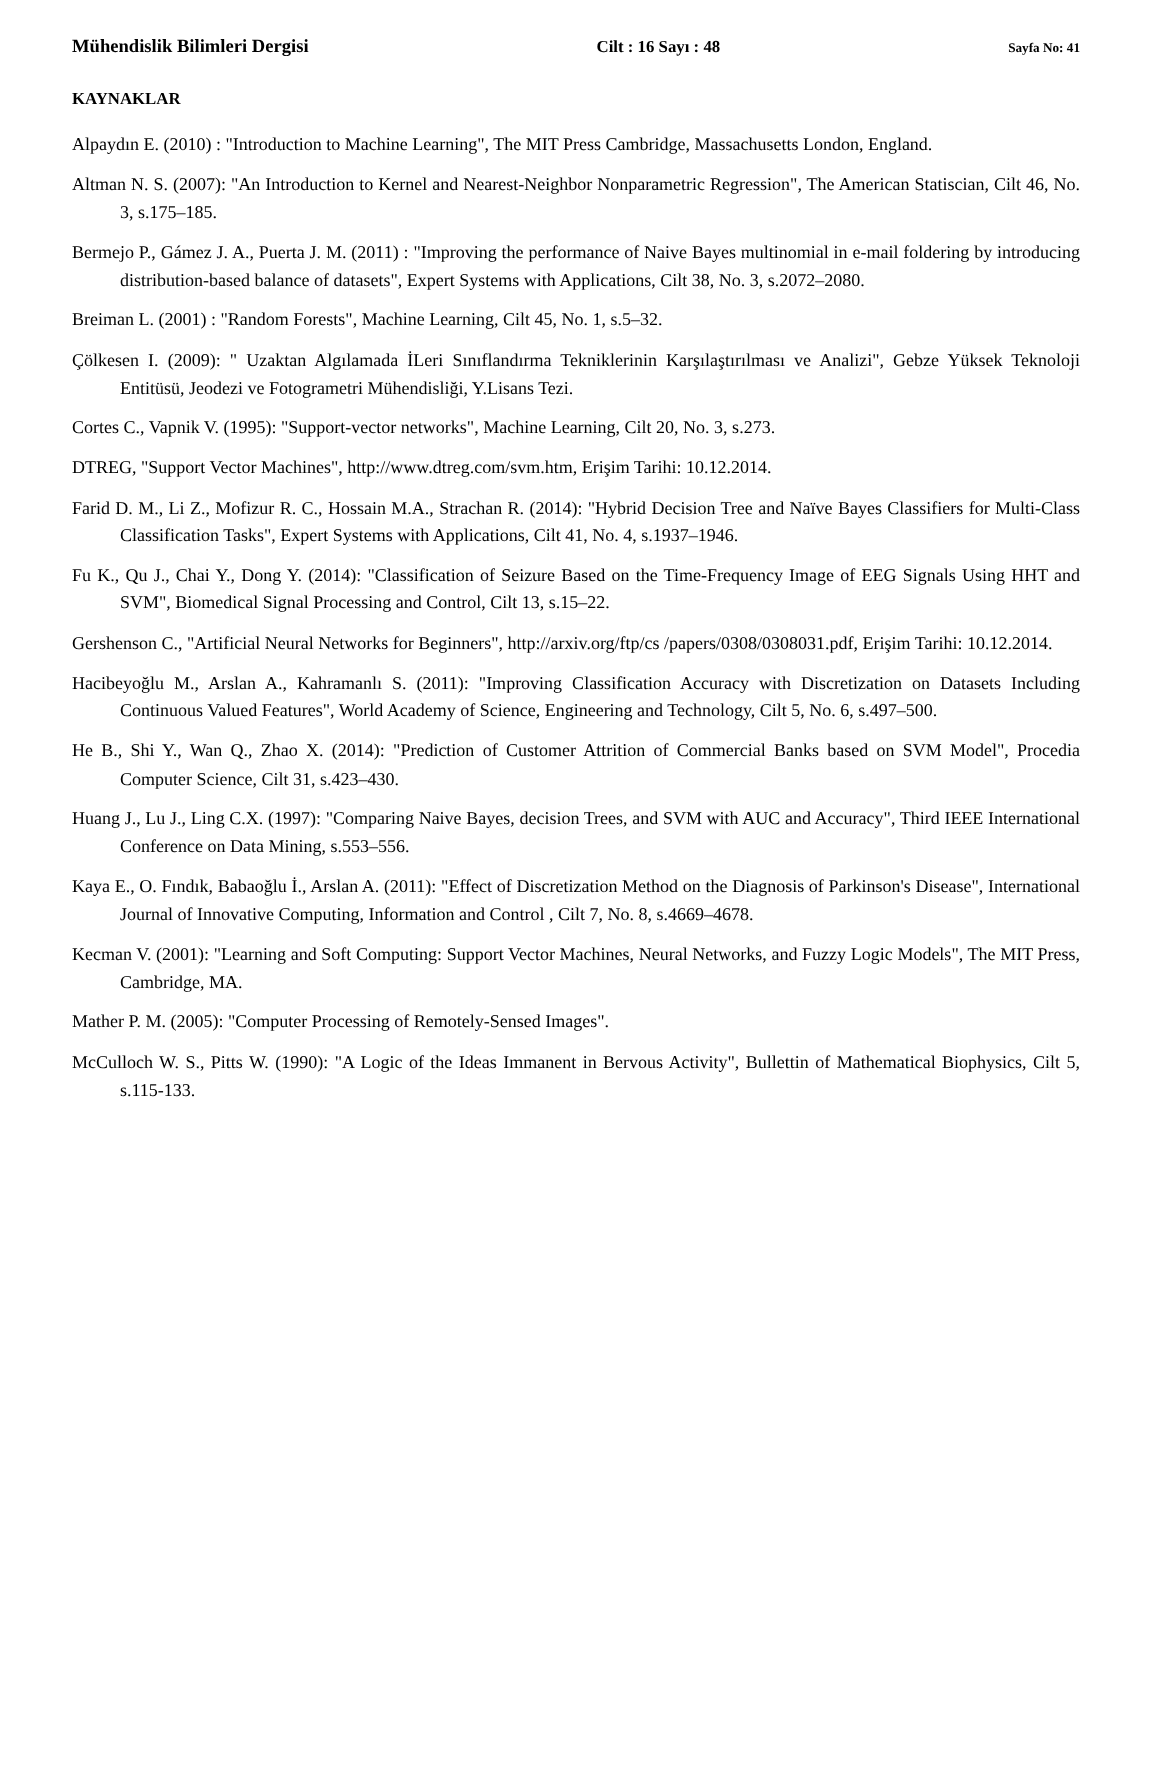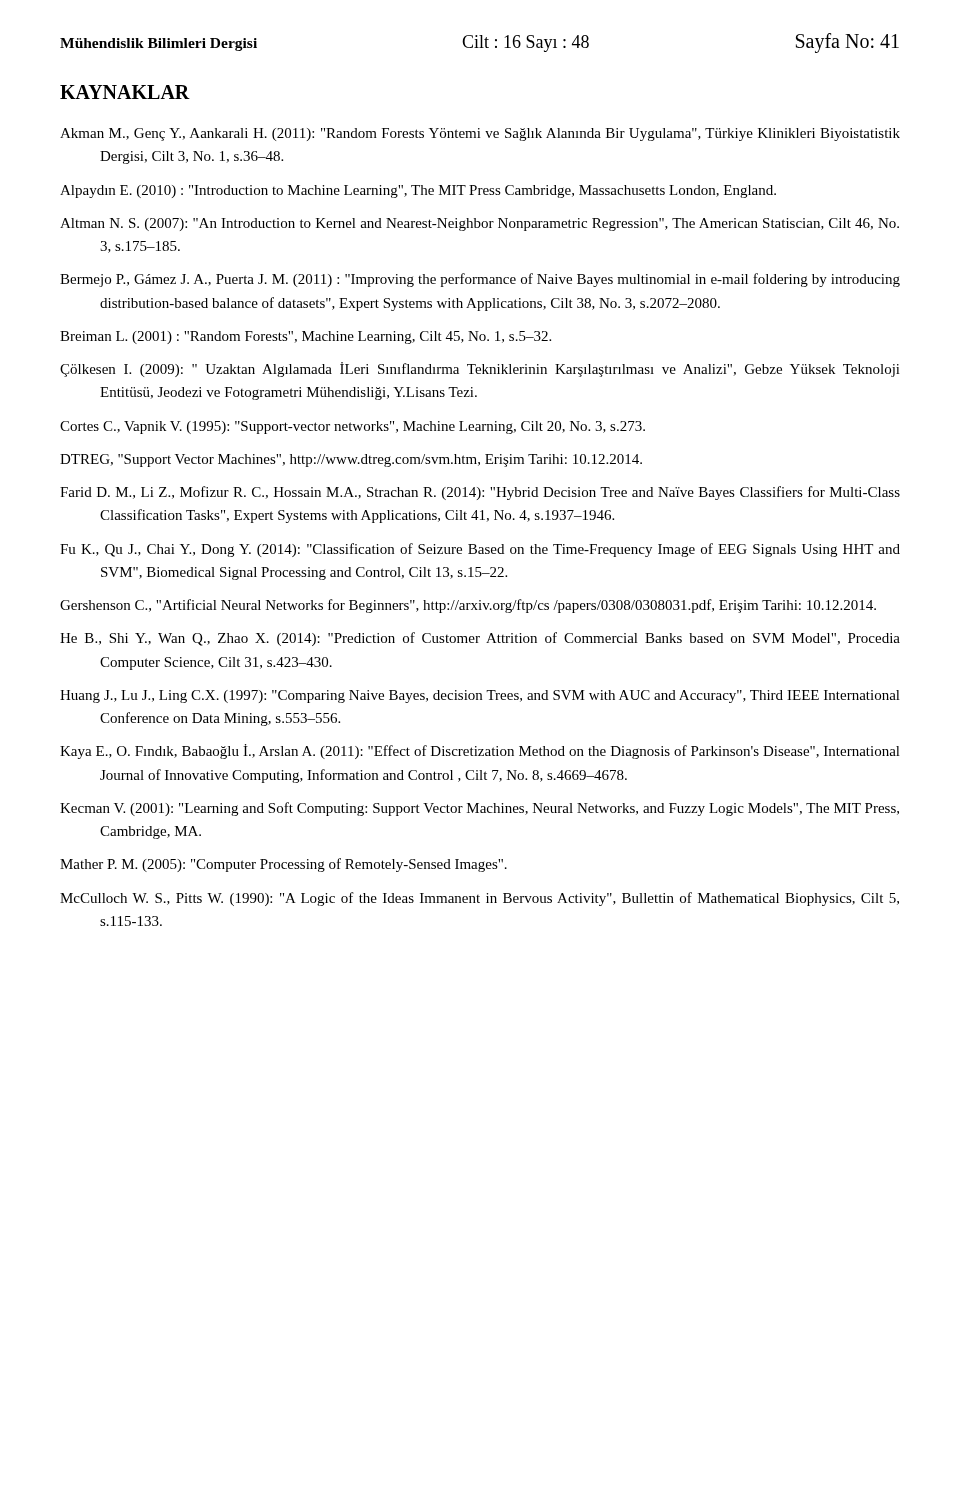--- a/index.html
+++ b/index.html
@@ -32,32 +32,32 @@
       margin-bottom: 28px;
       padding-bottom: 0;
     }
 
     .header-left {
       font-weight: bold;
       font-size: 15.5px;
     }
 
     .header-center {
-      font-weight: normal;
-      font-size: 18px;
+      font-weight: bold;
+      font-size: 14px;
     }
 
     .header-right {
-      font-weight: normal;
-      font-size: 20px;
+      font-weight: bold;
+      font-size: 11px;
     }
 
     .section-title {
       font-weight: bold;
-      font-size: 20px;
+      font-size: 14px;
       margin-bottom: 18px;
       text-align: left;
     }
 
     .references {
       line-height: 1.55;
     }
 
     .ref-entry {
       margin-bottom: 10px;
@@ -73,31 +73,31 @@
 <div class="page">
   <div class="header">
     <div class="header-left">Mühendislik Bilimleri Dergisi</div>
     <div class="header-center">Cilt : 16 Sayı : 48</div>
     <div class="header-right">Sayfa No: 41</div>
   </div>
 
   <div class="section-title">KAYNAKLAR</div>
 
   <div class="references">
-  <div class="ref-entry">Akman M., Genç Y., Aankarali H. (2011): "Random Forests Yöntemi ve Sağlık Alanında Bir Uygulama", Türkiye Klinikleri Biyoistatistik Dergisi, Cilt 3, No. 1, s.36–48.</div>
       <div class="ref-entry">Alpaydın E. (2010) : "Introduction to Machine Learning", The MIT Press Cambridge, Massachusetts London, England.</div>
       <div class="ref-entry">Altman N. S. (2007): "An Introduction to Kernel and Nearest-Neighbor Nonparametric Regression", The American Statiscian, Cilt 46, No. 3, s.175–185.</div>
       <div class="ref-entry">Bermejo P., Gámez J. A., Puerta J. M. (2011) : "Improving the performance of Naive Bayes multinomial in e-mail foldering by introducing distribution-based balance of datasets", Expert Systems with Applications, Cilt 38, No. 3, s.2072–2080.</div>
       <div class="ref-entry">Breiman L. (2001) : "Random Forests", Machine Learning, Cilt 45, No. 1, s.5–32.</div>
       <div class="ref-entry">Çölkesen I. (2009): " Uzaktan Algılamada İLeri Sınıflandırma Tekniklerinin Karşılaştırılması ve Analizi", Gebze Yüksek Teknoloji Entitüsü, Jeodezi ve Fotogrametri Mühendisliği, Y.Lisans Tezi.</div>
       <div class="ref-entry">Cortes C., Vapnik V. (1995): "Support-vector networks", Machine Learning, Cilt 20, No. 3, s.273.</div>
       <div class="ref-entry">DTREG, "Support Vector Machines", http://www.dtreg.com/svm.htm, Erişim Tarihi: 10.12.2014.</div>
       <div class="ref-entry">Farid D. M., Li Z., Mofizur R. C., Hossain M.A., Strachan R. (2014): "Hybrid Decision Tree and Naïve Bayes Classifiers for Multi-Class Classification Tasks", Expert Systems with Applications, Cilt 41, No. 4, s.1937–1946.</div>
       <div class="ref-entry">Fu K., Qu J., Chai Y., Dong Y. (2014): "Classification of Seizure Based on the Time-Frequency Image of EEG Signals Using HHT and SVM", Biomedical Signal Processing and Control, Cilt 13, s.15–22.</div>
       <div class="ref-entry">Gershenson C., "Artificial Neural Networks for Beginners", http://arxiv.org/ftp/cs /papers/0308/0308031.pdf, Erişim Tarihi: 10.12.2014.</div>
+      <div class="ref-entry">Hacibeyoğlu M., Arslan A., Kahramanlı S. (2011): "Improving Classification Accuracy with Discretization on Datasets Including Continuous Valued Features", World Academy of Science, Engineering and Technology, Cilt 5, No. 6, s.497–500.</div>
       <div class="ref-entry">He B., Shi Y., Wan Q., Zhao X. (2014): "Prediction of Customer Attrition of Commercial Banks based on SVM Model", Procedia Computer Science, Cilt 31, s.423–430.</div>
       <div class="ref-entry">Huang J., Lu J., Ling C.X. (1997): "Comparing Naive Bayes, decision Trees, and SVM with AUC and Accuracy", Third IEEE International Conference on Data Mining, s.553–556.</div>
       <div class="ref-entry">Kaya E., O. Fındık, Babaoğlu İ., Arslan A. (2011): "Effect of Discretization Method on the Diagnosis of Parkinson's Disease", International Journal of Innovative Computing, Information and Control , Cilt 7, No. 8, s.4669–4678.</div>
       <div class="ref-entry">Kecman V. (2001): "Learning and Soft Computing: Support Vector Machines, Neural Networks, and Fuzzy Logic Models", The MIT Press, Cambridge, MA.</div>
       <div class="ref-entry">Mather P. M. (2005): "Computer Processing of Remotely-Sensed Images".</div>
       <div class="ref-entry">McCulloch W. S., Pitts W. (1990): "A Logic of the Ideas Immanent in Bervous Activity", Bullettin of Mathematical Biophysics, Cilt 5, s.115-133.</div>
     </div>
 </div>
 
 </body></html>

